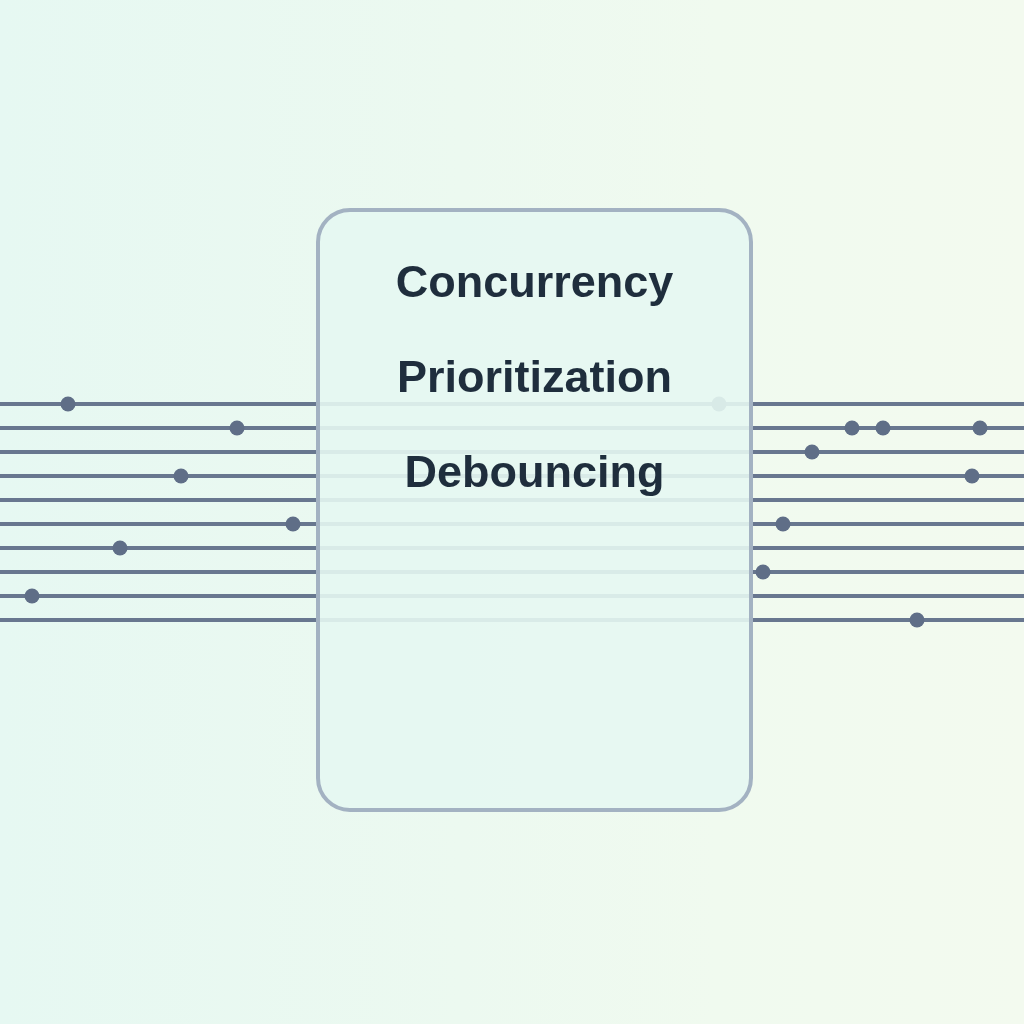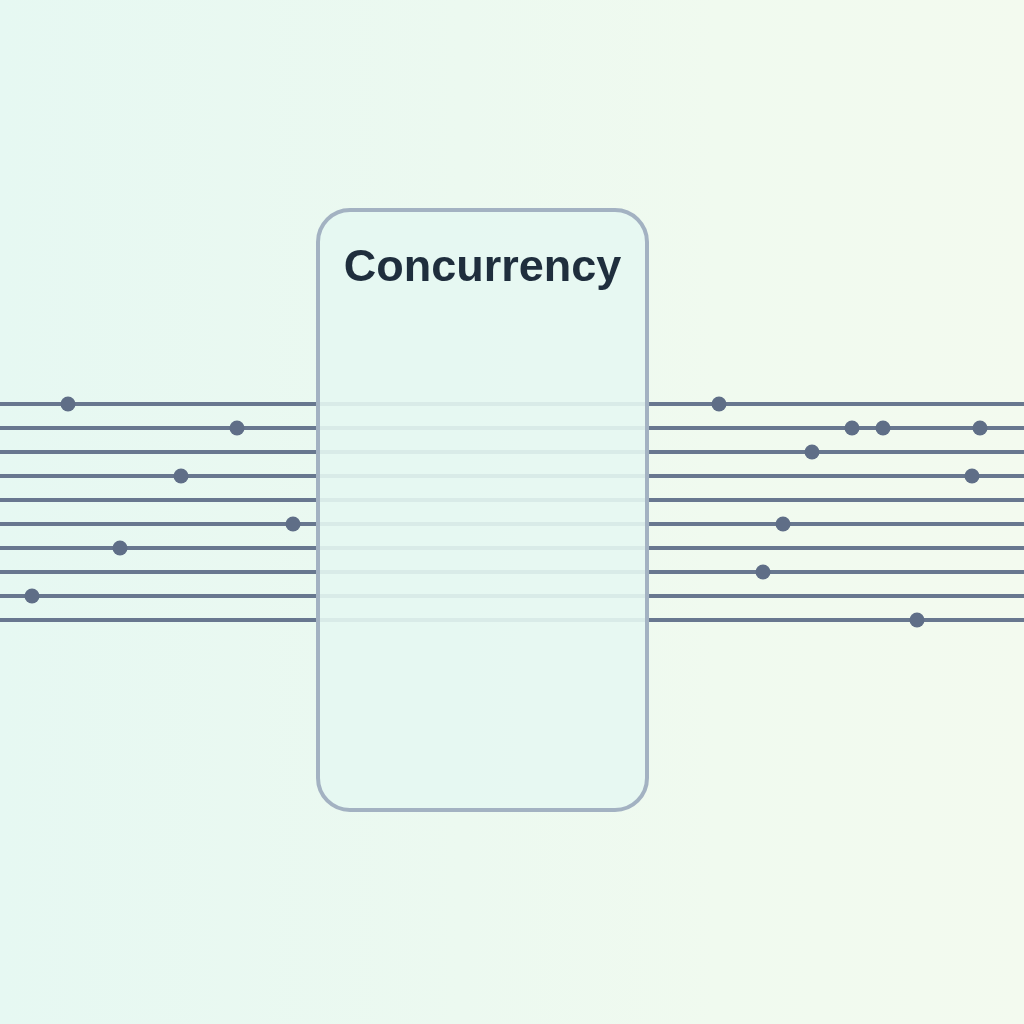--- a/index.html
+++ b/index.html
@@ -22,26 +22,26 @@
     top: 0;
     width: 1024px;
     height: 1024px;
     display: block;
   }
   .concept-card {
     position: absolute;
     box-sizing: border-box;
     left: 316px;
     top: 208px;
-    width: 333px;
+    width: 437px;
     height: 604px;
     background: rgba(229, 247, 242, 0.9);
     border: 4px solid #a3b2c2;
     border-radius: 34px;
-    padding-top: 6px;
+    padding-top: 22px;
   }
   .concept-label {
     height: 95px;
     line-height: 95px;
     text-align: center;
     font-size: 45px;
     font-weight: 600;
     color: #1f2e3d;
     letter-spacing: 0px;
     white-space: nowrap;
@@ -75,15 +75,17 @@
       <circle cx="980" cy="428" r="7.5" fill="#5f6e87"></circle>
       <circle cx="812" cy="452" r="7.5" fill="#5f6e87"></circle>
       <circle cx="972" cy="476" r="7.5" fill="#5f6e87"></circle>
       <circle cx="783" cy="524" r="7.5" fill="#5f6e87"></circle>
       <circle cx="763" cy="572" r="7.5" fill="#5f6e87"></circle>
       <circle cx="917" cy="620" r="7.5" fill="#5f6e87"></circle>
     </svg>
 
   <div class="concept-card">
     <div class="concept-label">Concurrency</div>
+    <div class="concept-label">Prioritization</div>
+    <div class="concept-label">Debouncing</div>
   </div>
 
 </div>
 
 </body></html>

